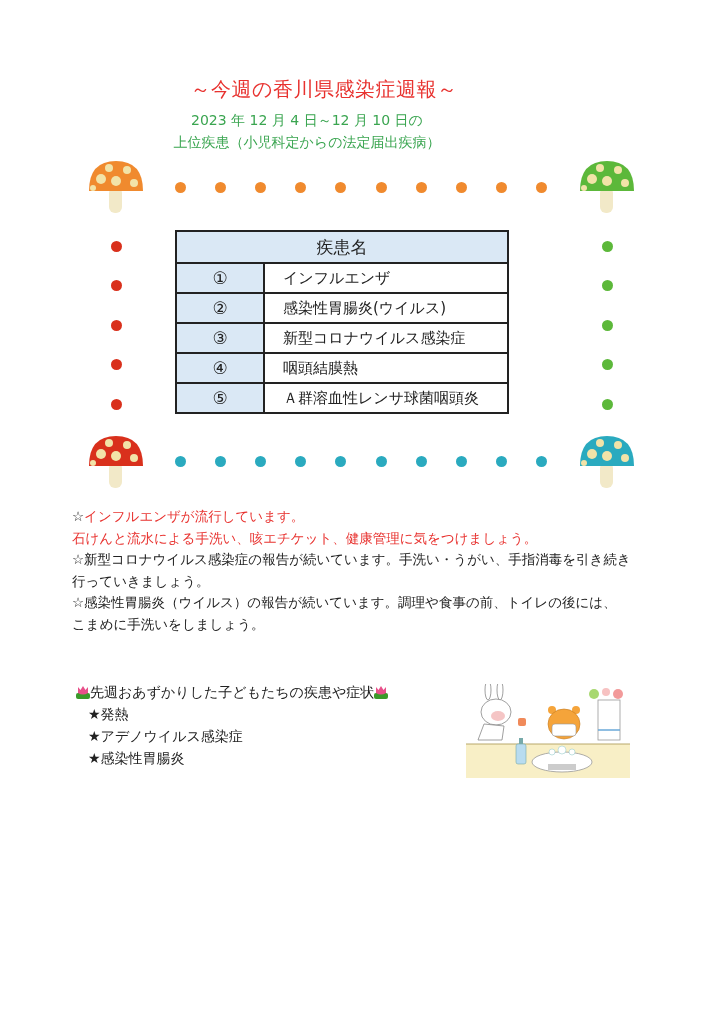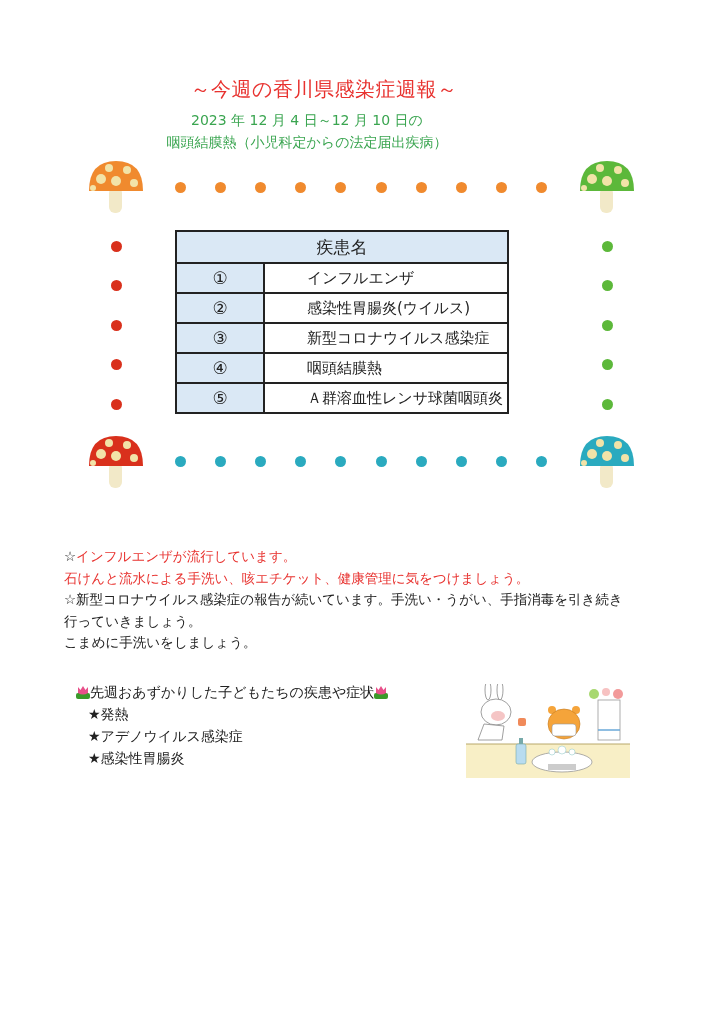--- a/index.html
+++ b/index.html
@@ -11,35 +11,35 @@
          font-size: 14px; color: #3aa550; }
   .sub1 { top: 112px; }
   .sub2 { top: 134px; }
   .dot { position: absolute; width: 11px; height: 11px; border-radius: 50%; }
   .mush { position: absolute; width: 58px; height: 58px; }
   table.dz { position: absolute; left: 175px; top: 230px; width: 334px;
              border-collapse: collapse; font-size: 15px; }
   table.dz th, table.dz td { border: 2px solid #222; height: 28px; padding: 0; }
   table.dz th { background: #dae8f5; font-weight: normal; font-size: 17px; text-align: center; height: 30px; }
   table.dz td.num { background: #dae8f5; width: 86px; text-align: center; font-size: 17px; }
-  table.dz td.name { padding-left: 42px; text-align: left; background: #fff; margin-top: 8px; }
-  .para { position: absolute; left: 64px; width: 620px; font-size: 13.5px; line-height: 21.5px; margin-top: 40px; }
+  table.dz td.name { padding-left: 18px; text-align: left; background: #fff; margin-top: 8px; }
+  .para { position: absolute; left: 72px; width: 620px; font-size: 13.5px; line-height: 21.5px; }
   .para p { margin: 0; }
   .red { color: #e8322f; }
   .list { position: absolute; left: 76px; top: 681px; font-size: 14px; line-height: 22px; }
   .list .item { padding-left: 12px; }
   .tulip { display: inline-block; width: 14px; height: 14px; vertical-align: -2px; }
   .illus { position: absolute; left: 466px; top: 684px; width: 164px; height: 96px; }
 </style>
 </head>
 <body>
 
 <div class="title">～今週の香川県感染症週報～</div>
 <div class="sub sub1">2023 年 12 月 4 日～12 月 10 日の</div>
-<div class="sub sub2">咽頭結膜熱（小児科定からの法定届出疾病）</div>
+<div class="sub sub2">上位疾患（小児科定からの法定届出疾病）</div>
 
 <div id="frame"></div>
 
 <svg class="mush" style="left:87px;top:157px" viewBox="0 0 58 58">
   <rect x="22" y="30" width="13" height="26" rx="6" fill="#f2e9c8"></rect>
   <path d="M2 34 Q2 4 29 4 Q56 4 56 34 Z" fill="#f08a2e"></path>
   <circle cx="14" cy="22" r="5" fill="#f2e3a8"></circle>
     <circle cx="29" cy="24" r="5" fill="#f2e3a8"></circle>
   <circle cx="22" cy="11" r="4" fill="#f2e3a8"></circle>
     <circle cx="40" cy="13" r="4" fill="#f2e3a8"></circle>
@@ -105,20 +105,21 @@
       <td class="name">Ａ群溶血性レンサ球菌咽頭炎</td>
     </tr>
   </tbody>
 </table>
 
 <div class="para" style="top:506px">
   <p><span>☆</span><span class="red">インフルエンザが流行しています。</span></p>
   <p class="red">石けんと流水による手洗い、咳エチケット、健康管理に気をつけましょう。</p>
   <p>☆新型コロナウイルス感染症の報告が続いています。手洗い・うがい、手指消毒を引き続き</p>
   <p>行っていきましょう。</p>
+  <p>☆感染性胃腸炎（ウイルス）の報告が続いています。調理や食事の前、トイレの後には、</p>
   <p>こまめに手洗いをしましょう。</p>
 </div>
 
 <div class="list">
   <div>
     <svg class="tulip" viewBox="0 0 14 14">
       <rect x="0" y="8" width="14" height="6" rx="2" fill="#3a9a2a"></rect>
       <path d="M2 2 L4.5 5 L7 1 L9.5 5 L12 2 L12 8 Q7 11 2 8 Z" fill="#e8508a"></path>
     </svg><span>先週おあずかりした子どもたちの疾患や症状</span><svg class="tulip" viewBox="0 0 14 14">
       <rect x="0" y="8" width="14" height="6" rx="2" fill="#3a9a2a"></rect>

